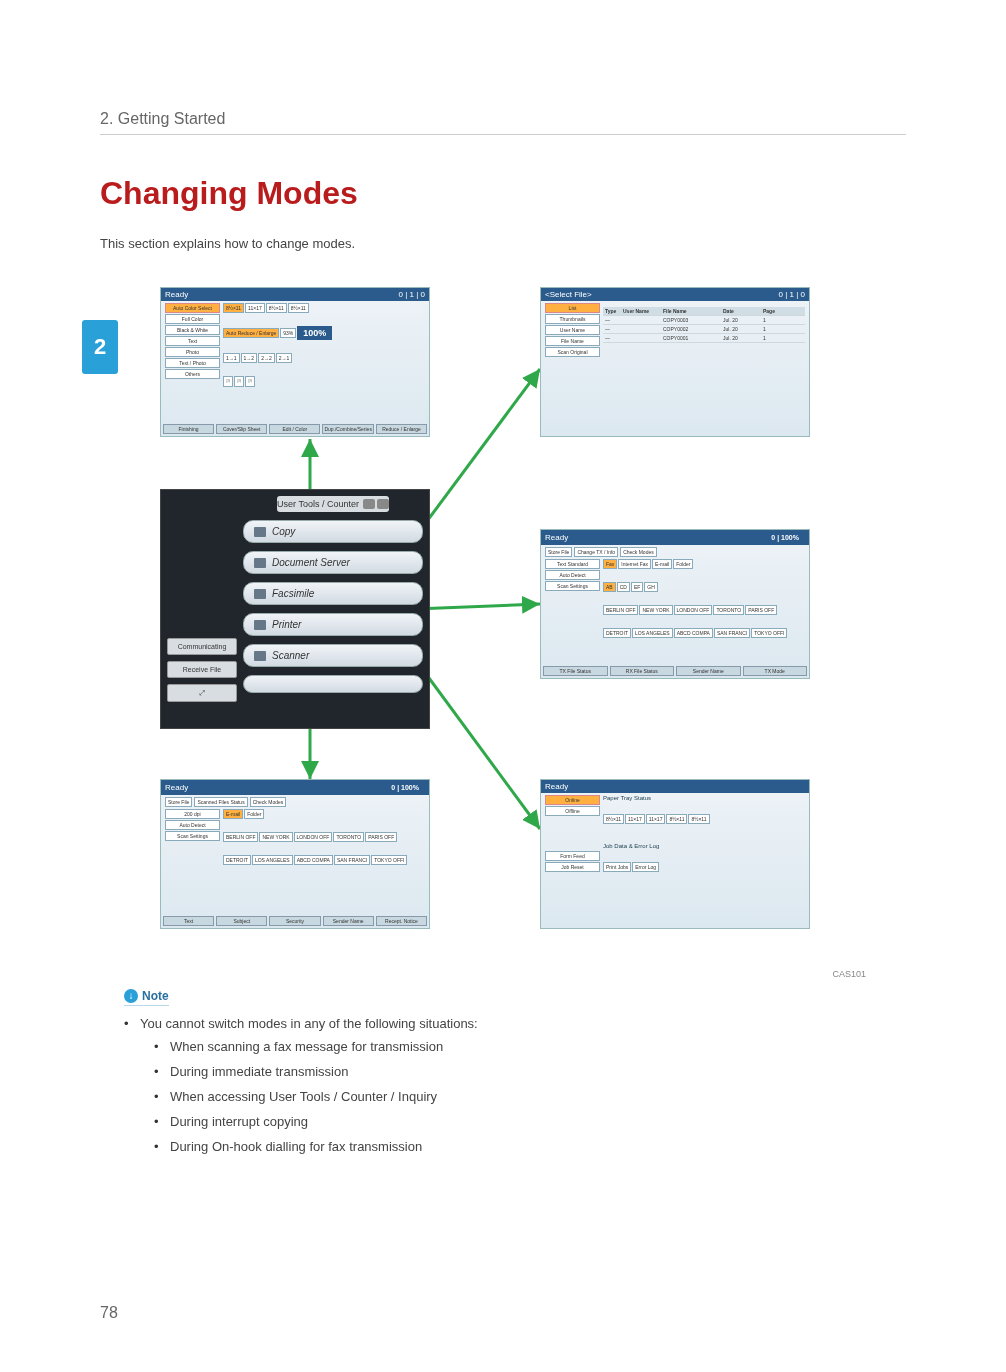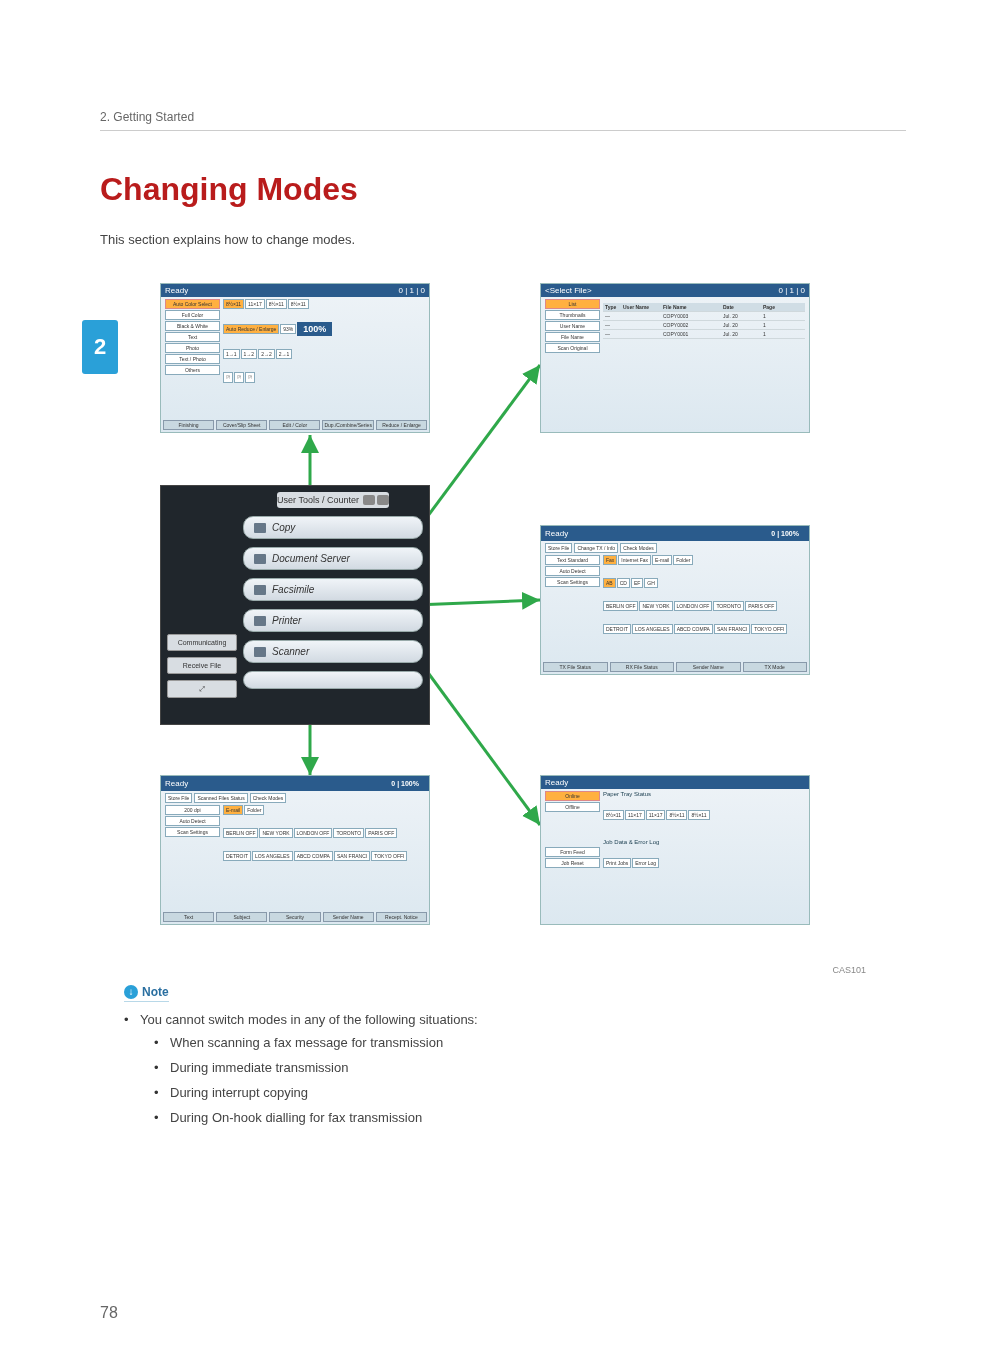--- a/index.html
+++ b/index.html
@@ -9,21 +9,21 @@
     width: 1006px;
     height: 1372px;
     position: relative;
     color: #333;
   }
   .page-wrap {
     padding: 110px 100px 60px 100px;
     position: relative;
   }
   .chapter-head {
-    font-size: 12px;
+    font-size: 16px;
     color: #666;
     border-bottom: 1px solid #ccc;
     padding-bottom: 6px;
     margin-bottom: 40px;
   }
   .side-tab {
     position: absolute;
     left: 82px;
     top: 320px;
     width: 36px;
@@ -586,20 +586,21 @@
     <div class="note-label">
       <span class="note-ico">↓</span>
       <span>Note</span>
     </div>
     <ul class="note-list">
       <li>
         <span>You cannot switch modes in any of the following situations:</span>
         <ul class="note-sub">
           <li>When scanning a fax message for transmission</li>
           <li>During immediate transmission</li>
+          <li>When accessing User Tools / Counter / Inquiry</li>
           <li>During interrupt copying</li>
           <li>During On-hook dialling for fax transmission</li>
         </ul>
       </li>
     </ul>
   </div>
 </div>
 
 <div class="page-num">78</div>
 

